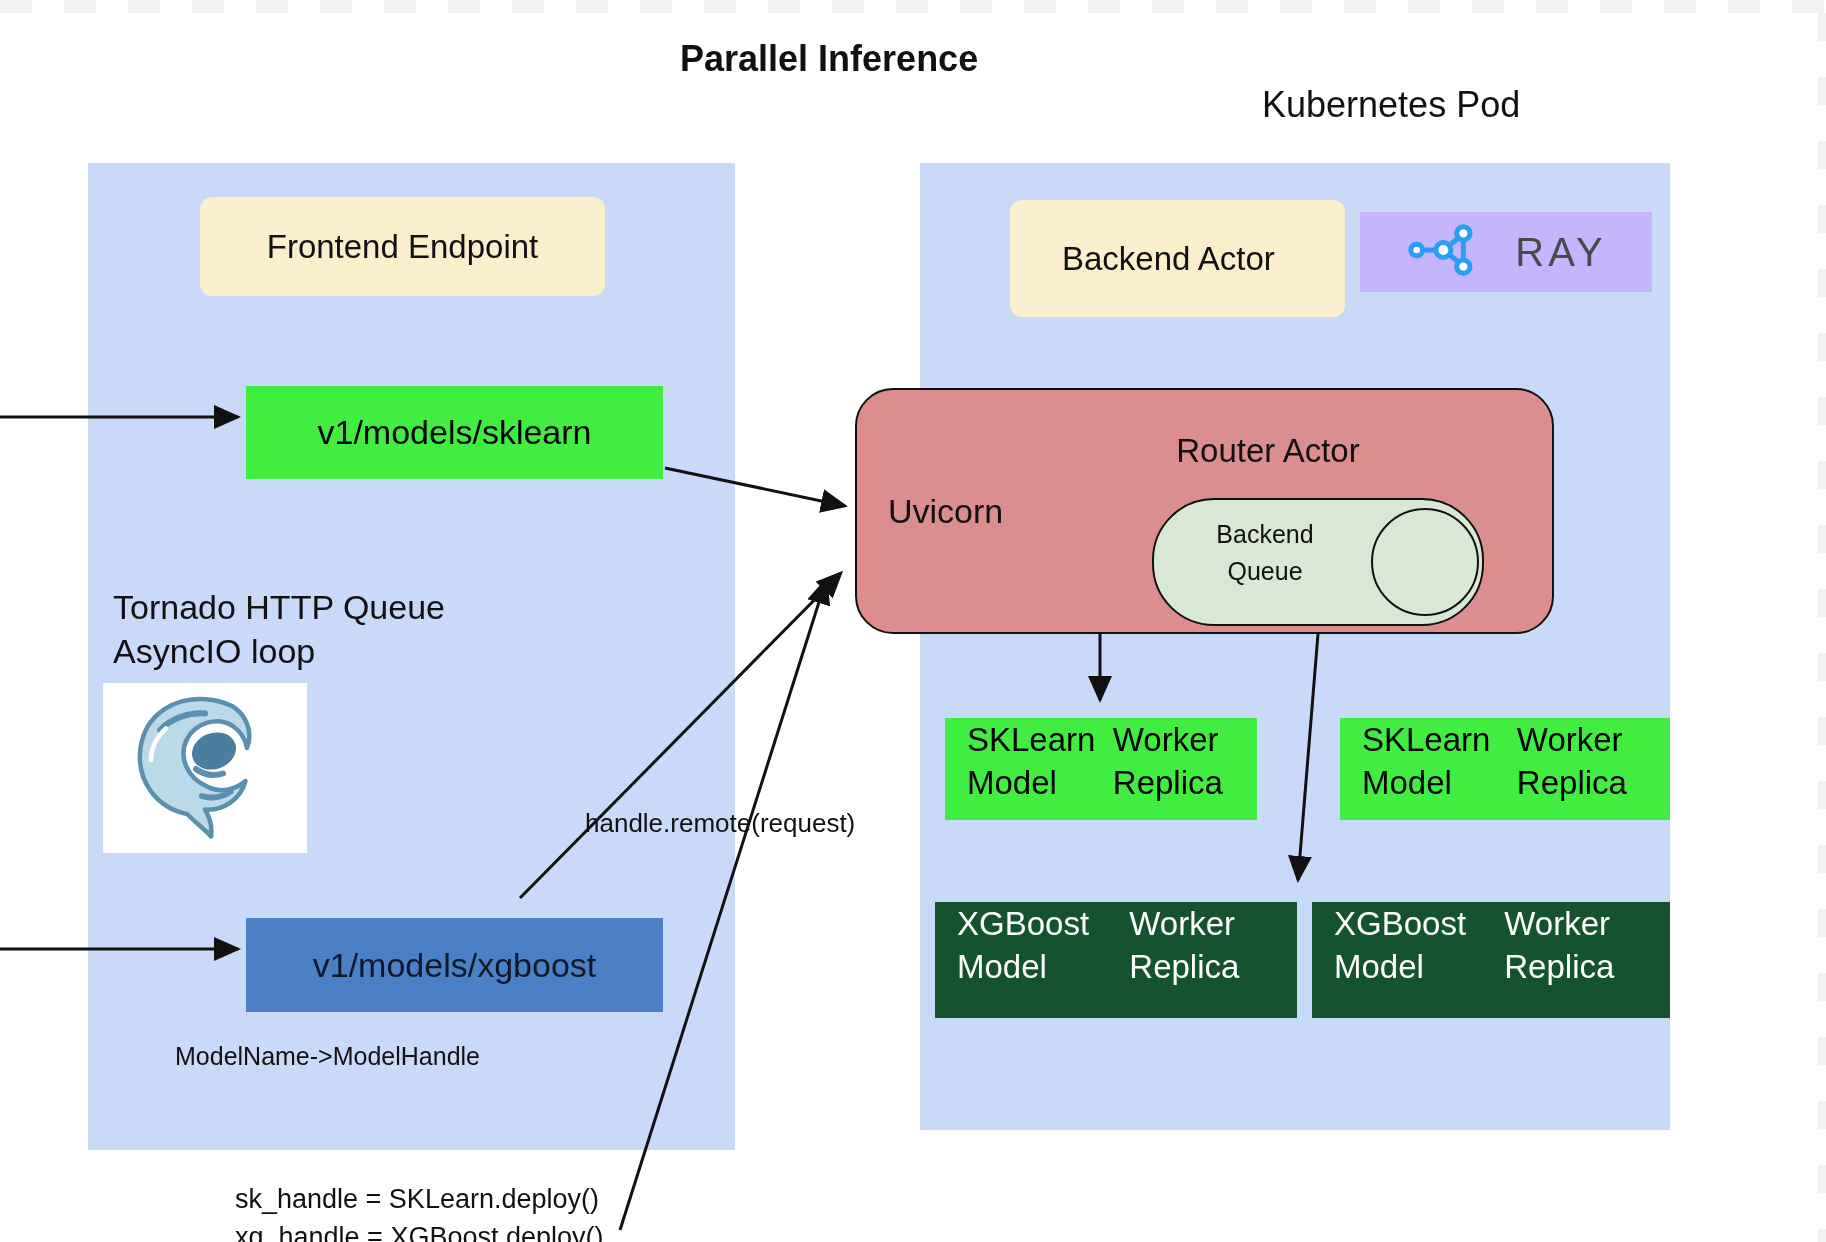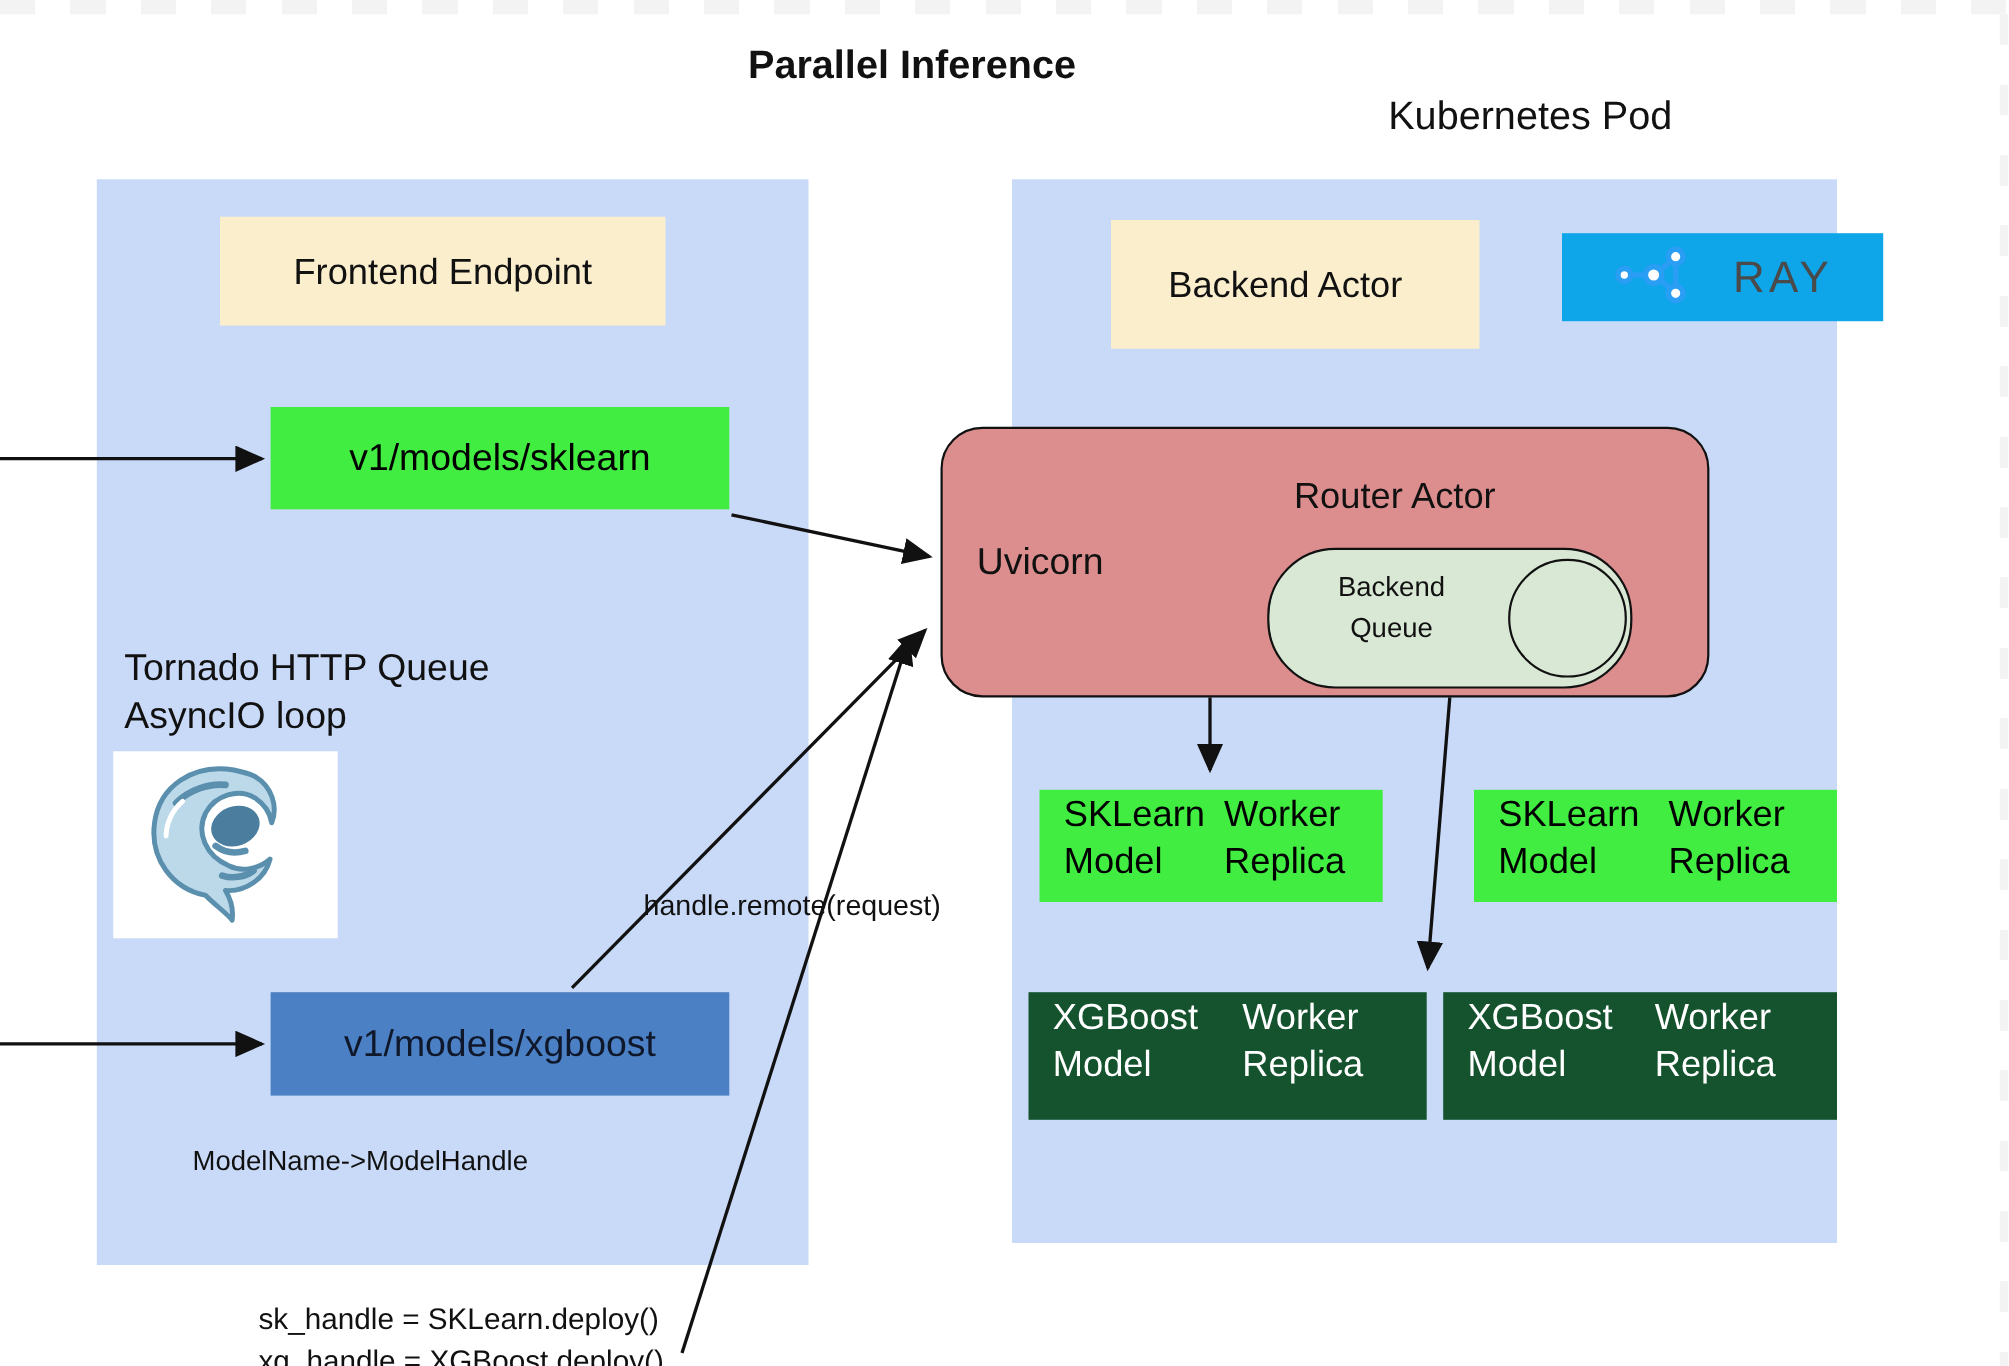--- a/index.html
+++ b/index.html
@@ -12,34 +12,34 @@
   #checker-right{right:0;top:13px;width:8px;height:1229px;
     background:repeating-linear-gradient(180deg,#f3f3f3 0 28px,#ffffff 28px 64px);}
   
   #page-title{left:680px;top:38px;font-size:36px;font-weight:bold;}
   #k8s-label{left:1262px;top:84px;font-size:36px;}
   
   .panel{background:#c9daf8;}
   #left-panel{left:88px;top:163px;width:647px;height:987px;}
   #right-panel{left:920px;top:163px;width:750px;height:967px;}
   
-  .tanbox{background:#fbeecd;font-size:33px;display:flex;align-items:center;}
+  .tanbox{background:#fbeecd;font-size:33px;display:flex;align-items:center;border-radius:12px;}
   #frontend-box{left:200px;top:197px;width:405px;height:99px;justify-content:center;}
   #backend-box{left:1010px;top:200px;width:335px;height:117px;padding-left:52px;width:283px;}
   
-  .endpoint{font-size:34px;display:flex;align-items:center;justify-content:center;}
+  .endpoint{font-size:34px;display:flex;align-items:center;justify-content:center;margin-top:16px;}
   #sklearn-endpoint{left:246px;top:370px;width:417px;height:93px;background:#42ed42;color:#000;}
   #xgboost-endpoint{left:246px;top:902px;width:417px;height:94px;background:#4c80c4;color:#0f172a;}
   
   #tornado-text{left:113px;top:585px;font-size:34px;line-height:44px;}
   #tornado-icon-box{left:103px;top:683px;width:204px;height:170px;background:#ffffff;
     display:flex;align-items:center;justify-content:center;}
   #modelmap-label{left:175px;top:1042px;font-size:25px;}
   
-  #ray-box{left:1420px;top:212px;width:292px;height:80px;background:#0ea5e9;
+  #ray-box{left:1360px;top:212px;width:292px;height:80px;background:#c4b5fd;
     display:flex;align-items:center;justify-content:center;gap:10px;}
   #ray-text{font-size:40px;letter-spacing:4px;color:#4a4a4a;}
   
   #router-box{left:855px;top:388px;width:695px;height:242px;background:#dc8e8e;
     border:2.5px solid #111;border-radius:38px;}
   #router-title{left:1158px;top:432px;width:220px;font-size:33px;text-align:center;}
   #uvicorn-label{left:888px;top:492px;font-size:34px;}
   #queue-pill{left:1152px;top:498px;width:328px;height:124px;background:#d9e8d4;
     border:2.5px solid #111;border-radius:62px;}
   #queue-circle{left:1371px;top:508px;width:104px;height:104px;background:#d9e8d4;

